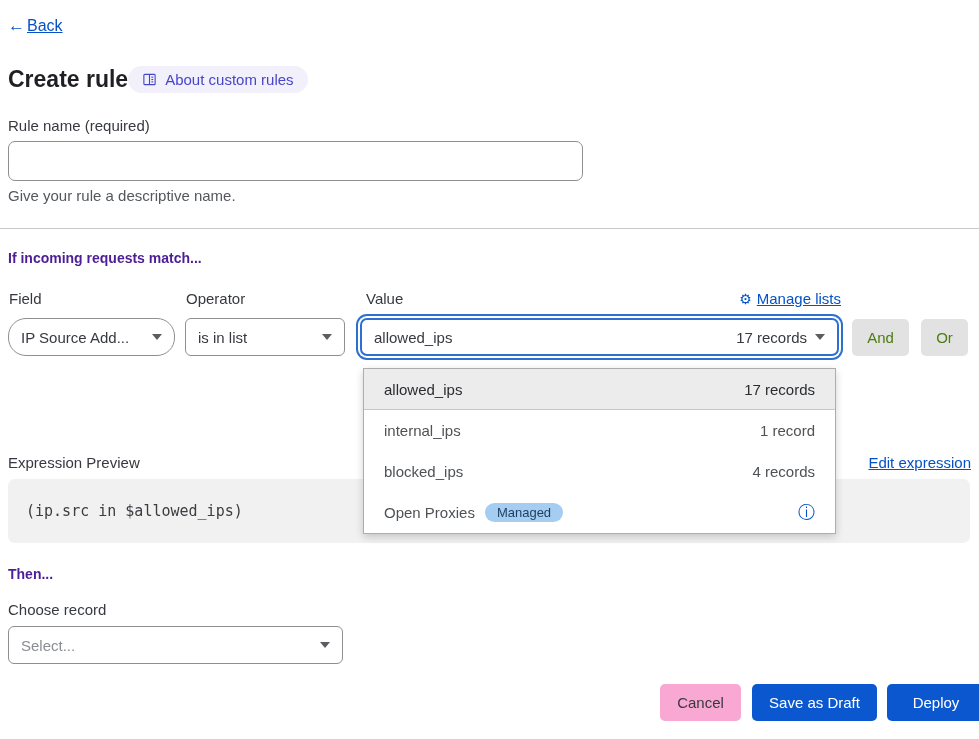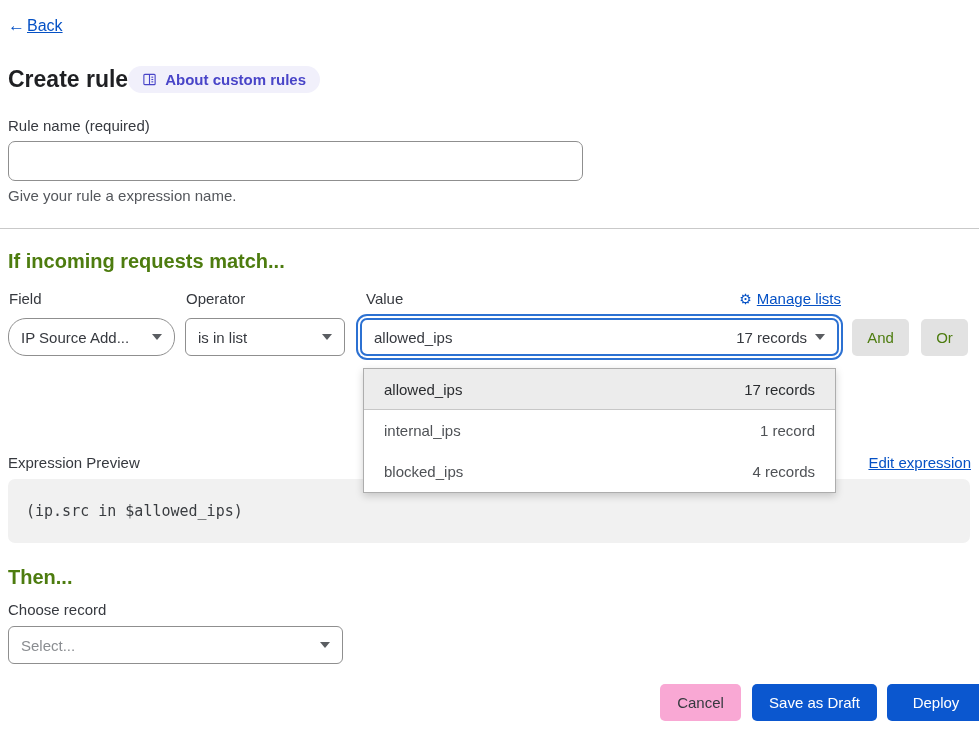--- a/index.html
+++ b/index.html
@@ -25,41 +25,41 @@
   .back { position: absolute; left: 8px; top: 16px; font-size: 16px; display: flex; align-items: center; gap: 2px; }
   .back .arrow { text-decoration: none; color: #0551c5; font-size: 17px; }
 
   
   .title-row { position: absolute; left: 8px; top: 66px; display: flex; align-items: center; gap: 0; }
   .page-title { font-size: 23px; font-weight: 700; color: #1f2023; }
   .about-badge {
     display: inline-flex; align-items: center; gap: 8px;
     background: #f1f0fb; color: #4945c8;
     border-radius: 14px; height: 27px; padding: 0 14px;
-    font-size: 15px; cursor: pointer; font-weight: bold;
+    font-size: 15px; cursor: pointer;
   }
   .about-badge svg { display: block; }
 
   
   .label { font-size: 15px; color: #36393f; }
   .rule-name-label { position: absolute; left: 8px; top: 117px; }
   .rule-name-input {
     position: absolute; left: 8px; top: 141px;
     width: 575px; height: 40px;
     border: 1px solid #8f8f8f; border-radius: 7px;
     font-size: 15px; padding: 0 12px;
     font-family: "Liberation Sans", sans-serif;
     background: #fff;
   }
   .helper { position: absolute; left: 8px; top: 187px; font-size: 15px; color: #54575c; }
 
   .divider { position: absolute; left: 0; right: 0; top: 228px; height: 0; border-top: 1px solid #c9c9c9; }
 
   
-  .section-heading { font-size: 20px; font-weight: 700; color: #4d7c0f; text-align: right; }
+  .section-heading { font-size: 14px; font-weight: 700; color: #4c1d95; text-align: right; }
   .match-heading { position: absolute; left: 8px; top: 250px; }
   .field-label { position: absolute; left: 9px; top: 290px; }
   .operator-label { position: absolute; left: 186px; top: 290px; }
   .value-label { position: absolute; left: 366px; top: 290px; }
   .manage-lists { position: absolute; right: 138px; top: 290px; font-size: 15px; display: flex; align-items: center; gap: 5px; }
   .manage-lists .gear { font-size: 14px; text-decoration: none; color: #0551c5; }
 
   .select-box {
     position: absolute;
     border: 1px solid #8f8f8f; border-radius: 6px;
@@ -172,21 +172,21 @@
         <line x1="10" y1="5.5" x2="12" y2="5.5"></line>
         <line x1="10" y1="8" x2="12" y2="8"></line>
         <line x1="10" y1="10.5" x2="12" y2="10.5"></line>
       </svg>
       <span>About custom rules</span>
     </span>
   </div>
 
   <div class="label rule-name-label">Rule name (required)</div>
   <input class="rule-name-input" type="text" value="" style="">
-  <div class="helper">Give your rule a expression name.</div>
+  <div class="helper">Give your rule a descriptive name.</div>
 
   <div class="divider"></div>
 
   <div class="section-heading match-heading">If incoming requests match...</div>
 
   <div class="label field-label">Field</div>
   <div class="label operator-label">Operator</div>
   <div class="label value-label">Value</div>
 
   <div class="manage-lists">
@@ -227,20 +227,27 @@
           <span>internal_ips</span>
         </span>
       <span class="dd-count">1 record</span>
     </div>
     <div class="dd-row">
       <span class="dd-left">
           <span>blocked_ips</span>
         </span>
       <span class="dd-count">4 records</span>
     </div>
+    <div class="dd-row">
+      <span class="dd-left">
+        <span>Open Proxies</span>
+        <span class="managed-badge">Managed</span>
+      </span>
+      <span class="info-icon">ⓘ</span>
+    </div>
   </div>
 
   <div class="label expr-label">Expression Preview</div>
   <a class="link edit-expr">Edit expression</a>
   <div class="expr-block">
     <span class="expr-code">(ip.src in $allowed_ips)</span>
   </div>
 
   <div class="section-heading then-heading">Then...</div>
   <div class="label action-label">Choose record</div>

